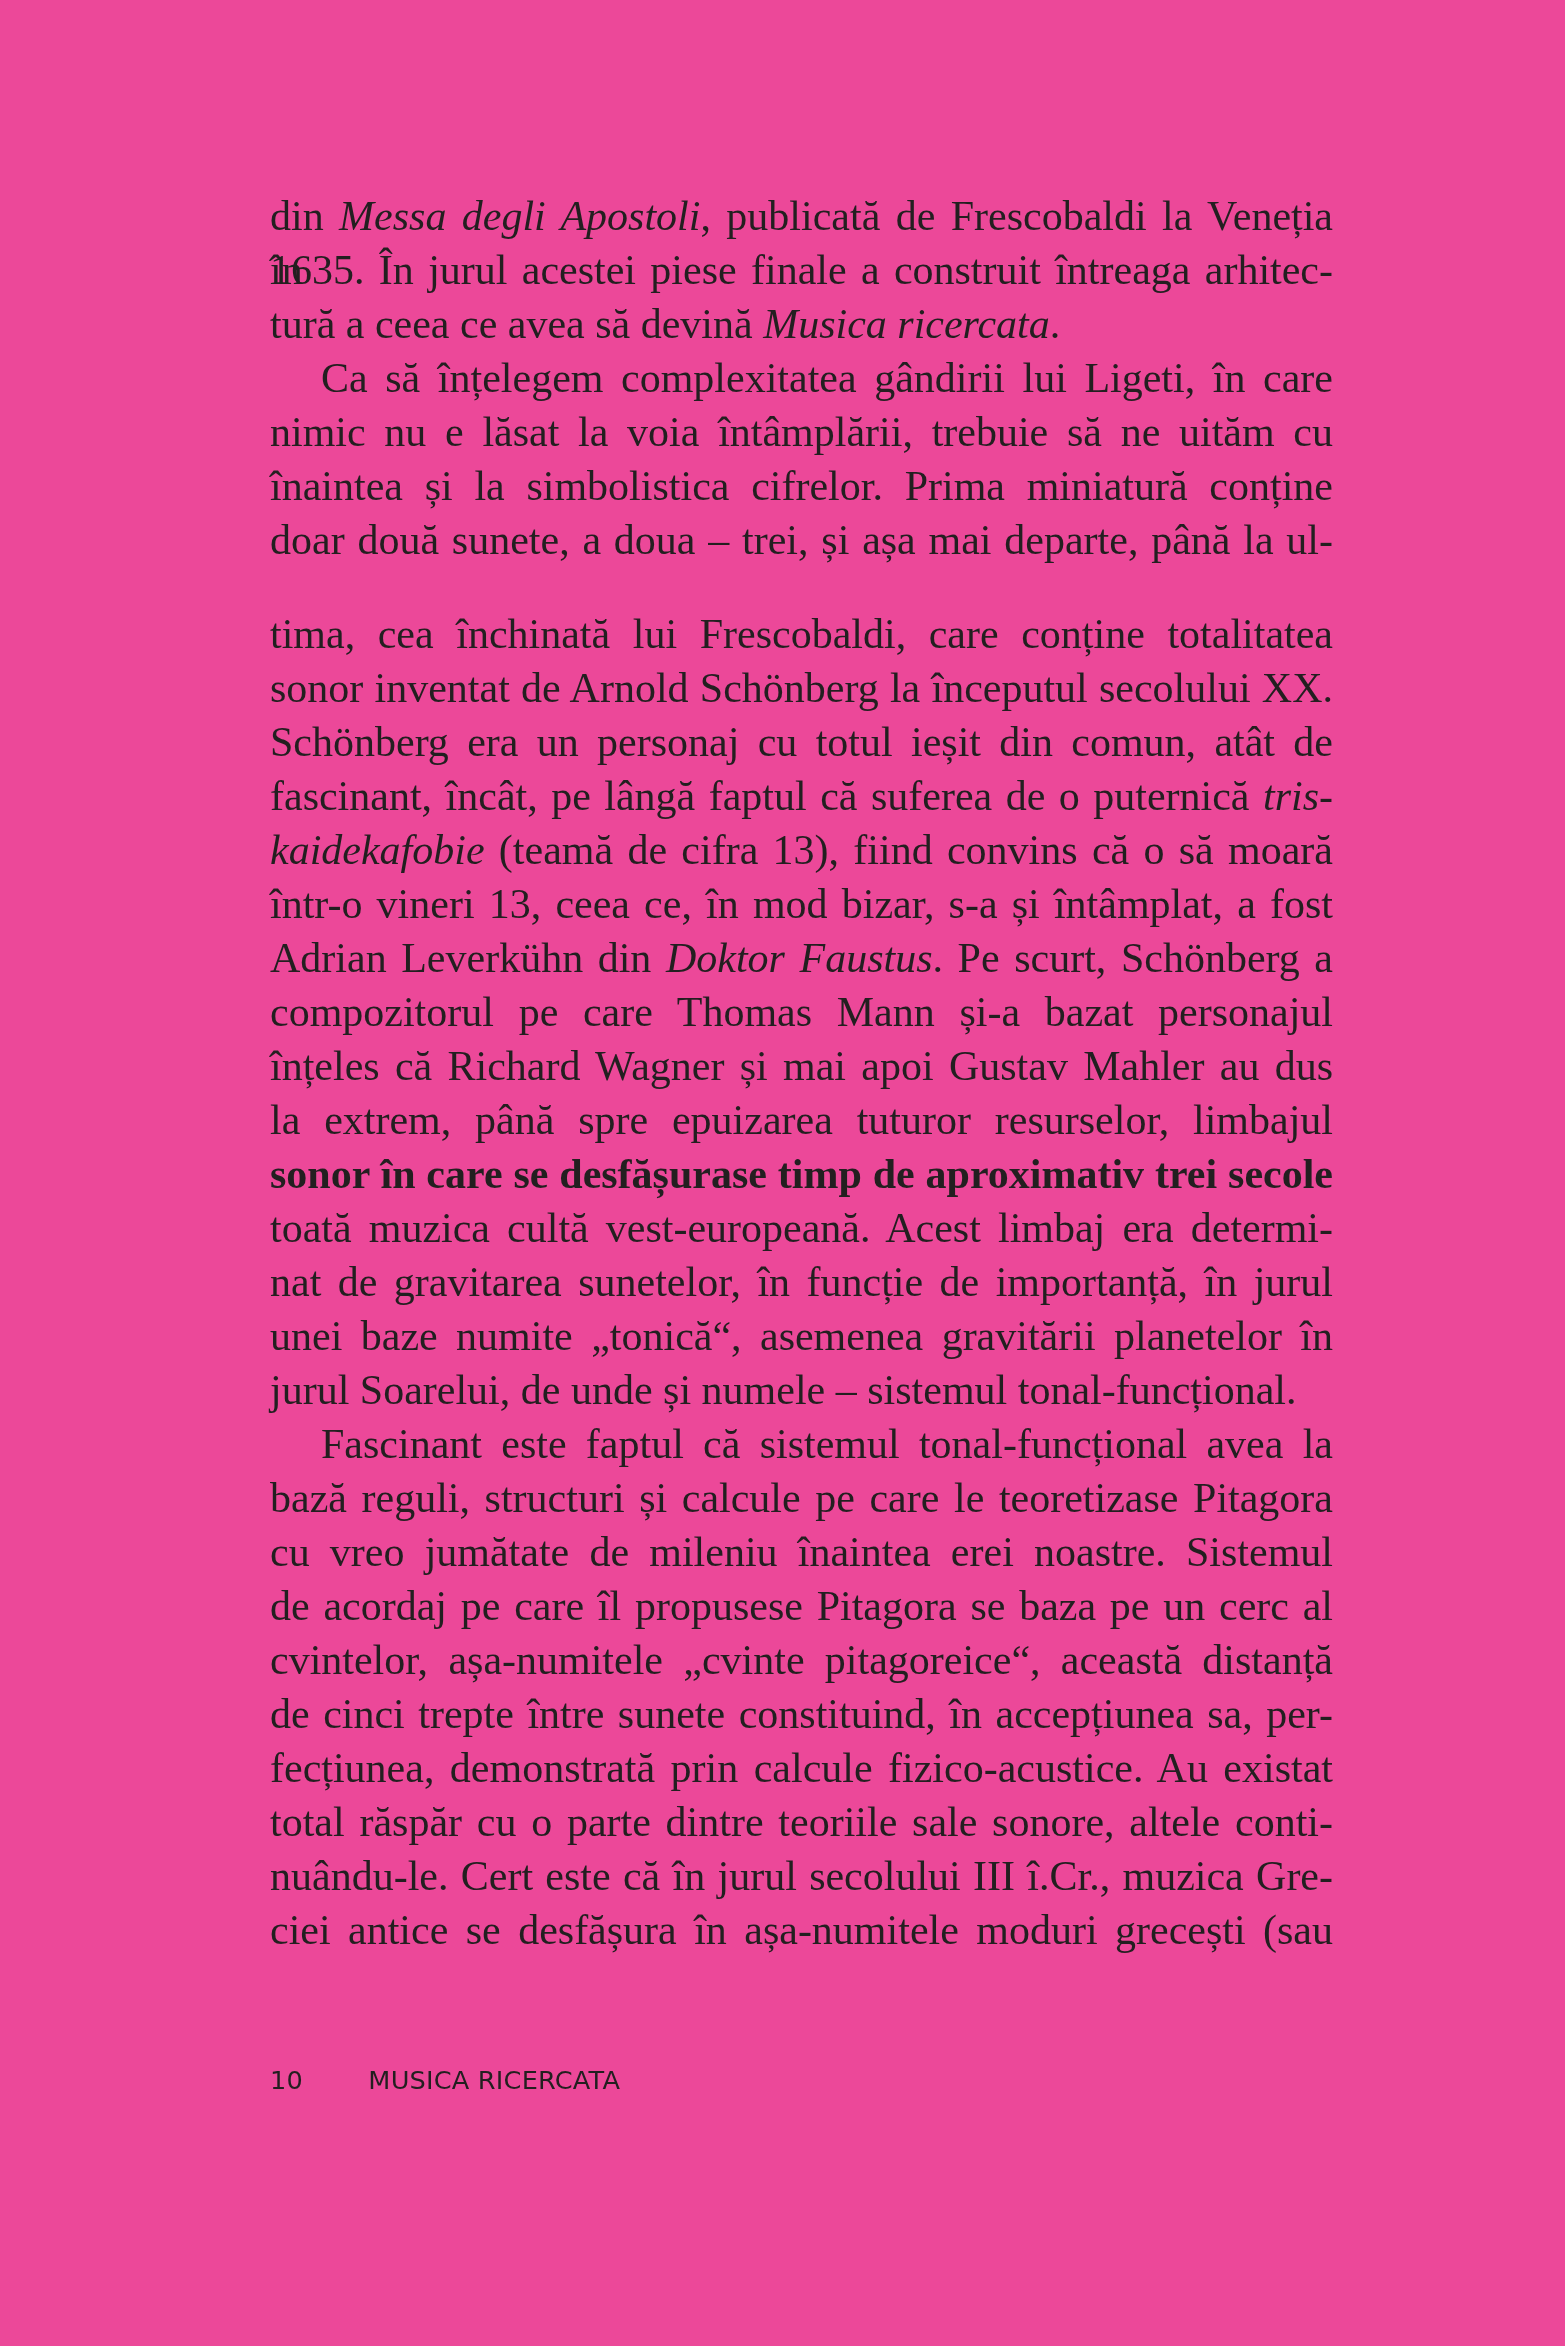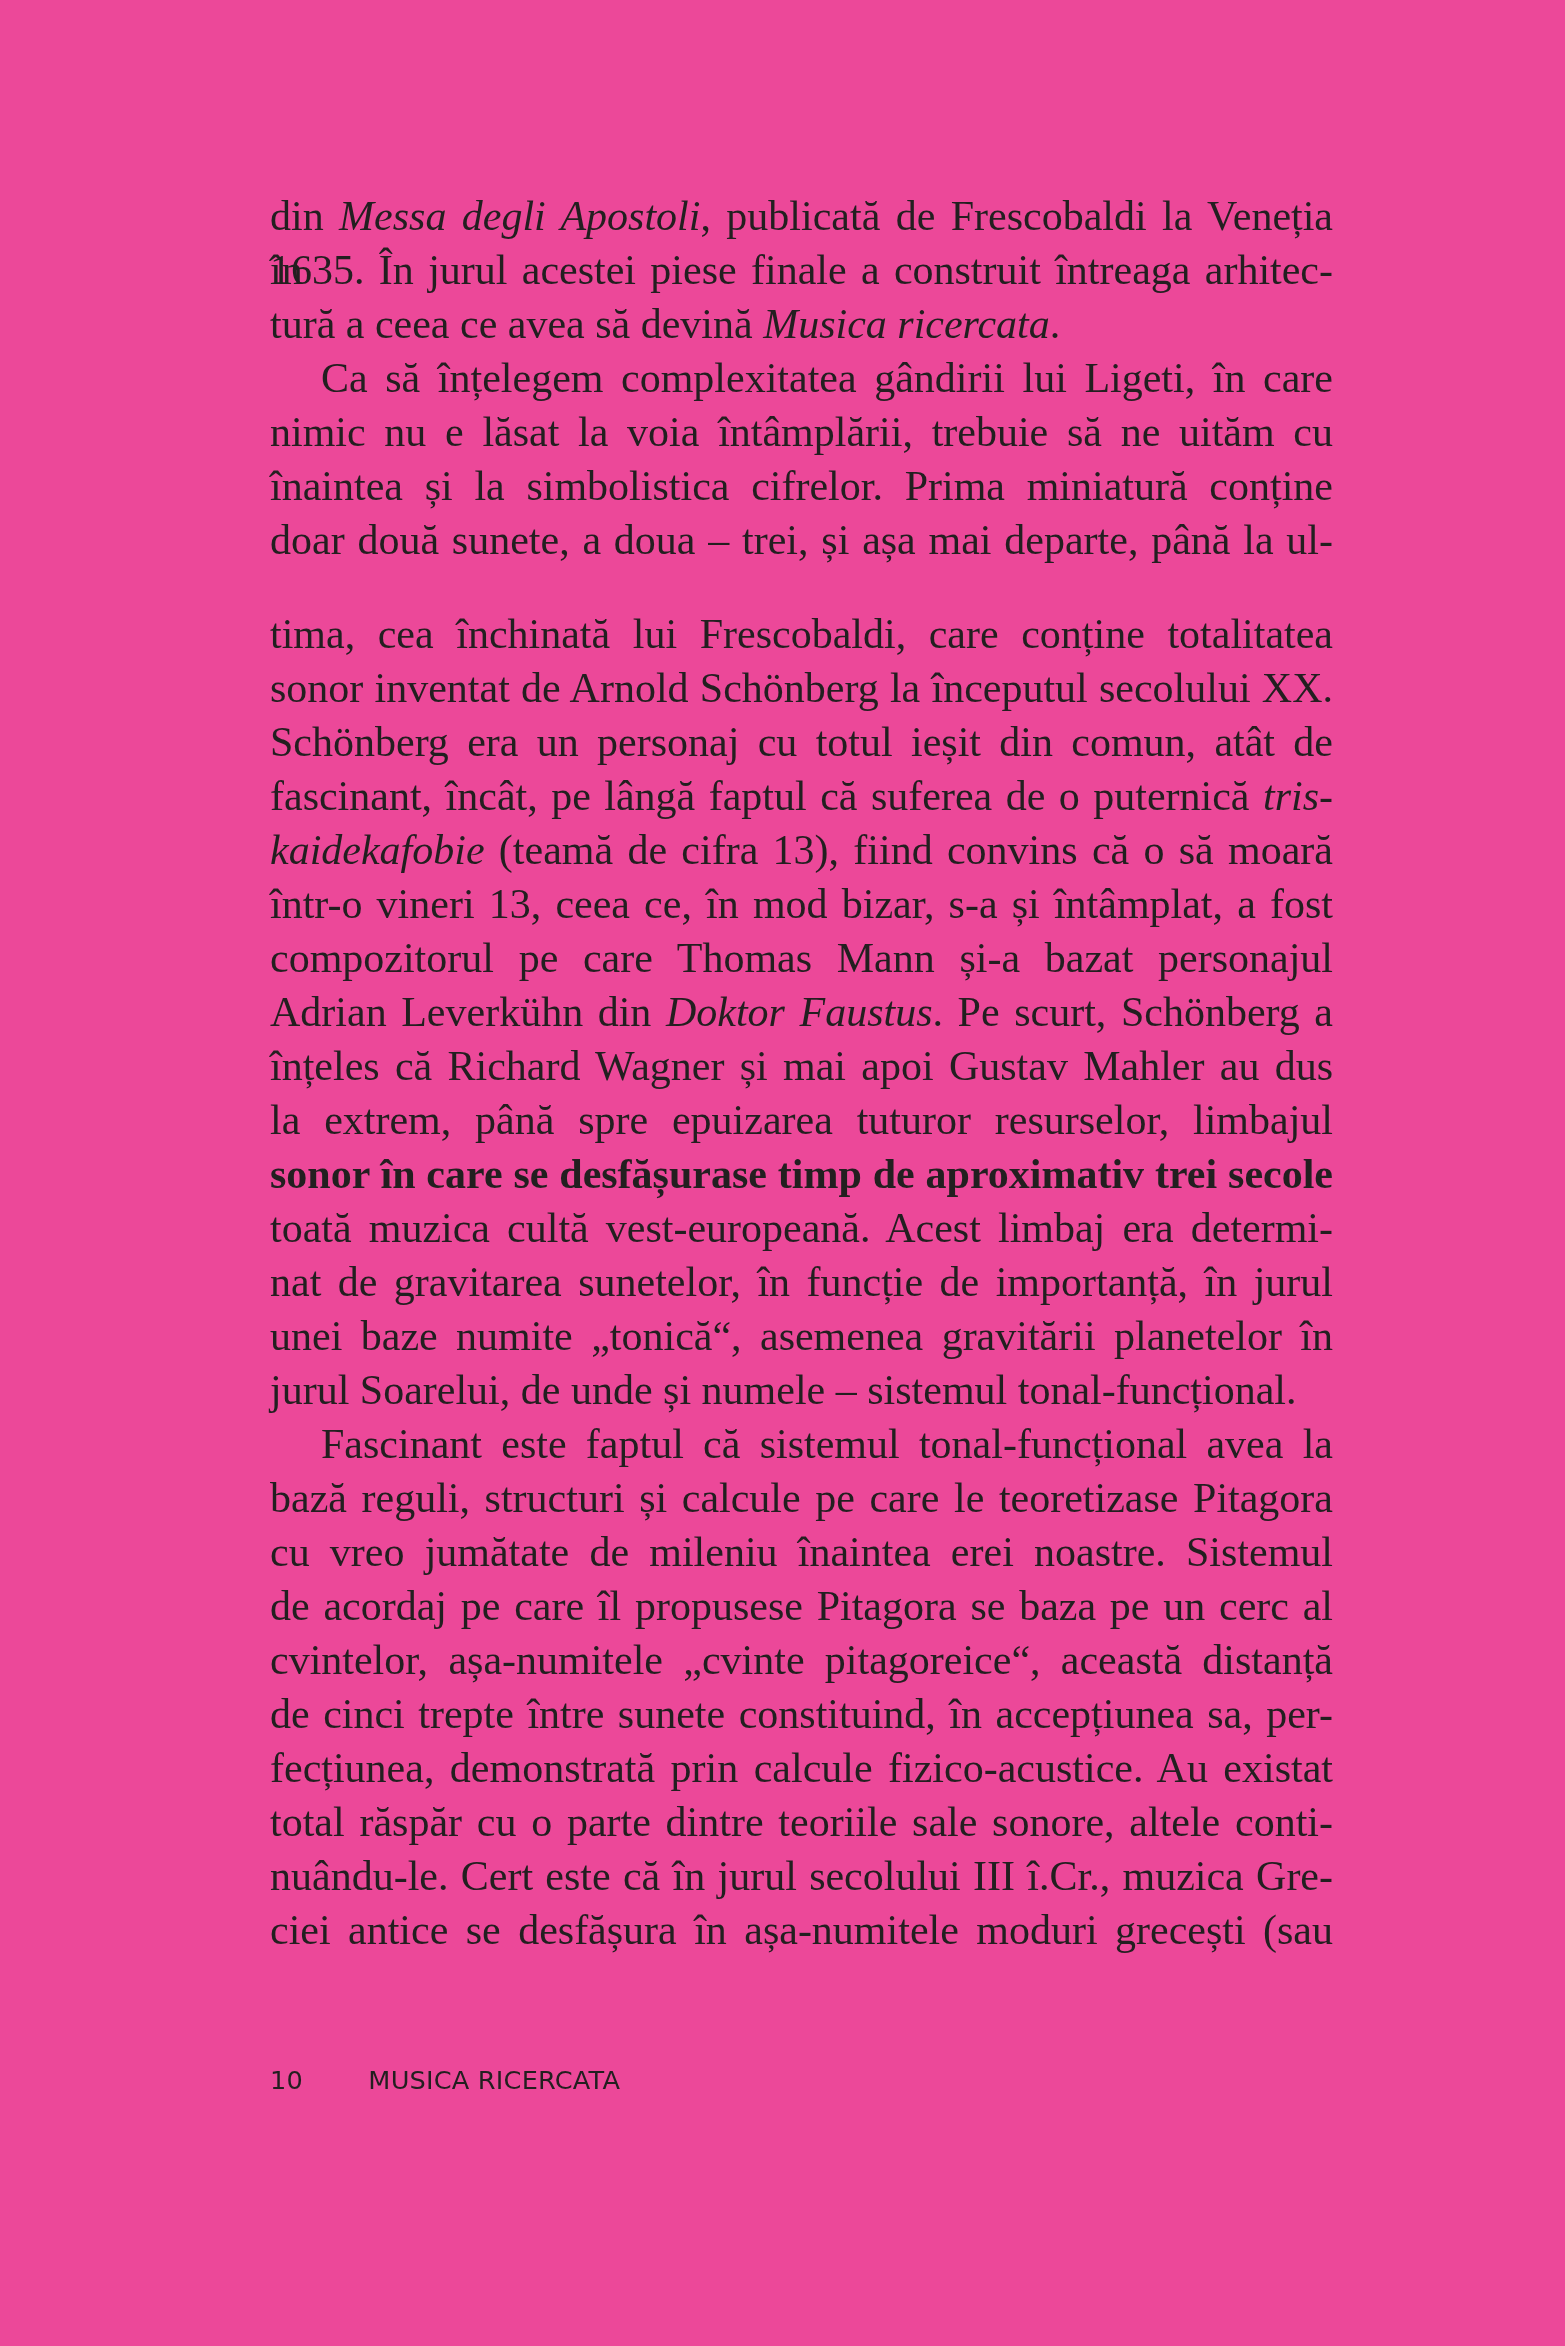--- a/index.html
+++ b/index.html
@@ -77,22 +77,22 @@
         <div class="line indent" style="white-space: normal;"><span class="run">Ca să înțelegem complexitatea gândirii lui Ligeti, în care</span></div>
         <div class="line" style="white-space: normal;"><span class="run">nimic nu e lăsat la voia întâmplării, trebuie să ne uităm cu</span></div>
         <div class="line" style="white-space: normal;"><span class="run">înaintea și la simbolistica cifrelor. Prima miniatură conține</span></div>
         <div class="line" style="white-space: normal;"><span class="run">doar două sunete, a doua – trei, și așa mai departe, până la ul-</span></div>
         <div class="line" style="white-space: normal; margin-top: 40px;"><span class="run">tima, cea închinată lui Frescobaldi, care conține totalitatea</span></div>
         <div class="line" style="white-space: normal;"><span class="run">sonor inventat de Arnold Schönberg la începutul secolului XX.</span></div>
         <div class="line" style="white-space: normal;"><span class="run">Schönberg era un personaj cu totul ieșit din comun, atât de</span></div>
         <div class="line" style="white-space: normal;"><span class="run">fascinant, încât, pe lângă faptul că suferea de o puternică </span><span class="run it">tris-</span></div>
         <div class="line" style="white-space: normal;"><span class="run it">kaidekafobie</span><span class="run"> (teamă de cifra 13), fiind convins că o să moară</span></div>
         <div class="line" style="white-space: normal;"><span class="run">într-o vineri 13, ceea ce, în mod bizar, s-a și întâmplat, a fost</span></div>
+        <div class="line" style="white-space: normal;"><span class="run">Adrian Leverkühn din </span><span class="run it">Doktor Faustus</span><span class="run">. Pe scurt, Schönberg a</span></div>
         <div class="line" style="white-space: normal;"><span class="run">compozitorul pe care Thomas Mann și-a bazat personajul</span></div>
-        <div class="line" style="white-space: normal;"><span class="run">Adrian Leverkühn din </span><span class="run it">Doktor Faustus</span><span class="run">. Pe scurt, Schönberg a</span></div>
         <div class="line" style="white-space: normal;"><span class="run">înțeles că Richard Wagner și mai apoi Gustav Mahler au dus</span></div>
         <div class="line" style="white-space: normal;"><span class="run">la extrem, până spre epuizarea tuturor resurselor, limbajul</span></div>
         <div class="line" style="white-space: normal; font-weight: bold;"><span class="run">sonor în care se desfășurase timp de aproximativ trei secole</span></div>
         <div class="line" style="white-space: normal;"><span class="run">toată muzica cultă vest-europeană. Acest limbaj era determi-</span></div>
         <div class="line" style="white-space: normal;"><span class="run">nat de gravitarea sunetelor, în funcție de importanță, în jurul</span></div>
         <div class="line" style="white-space: normal;"><span class="run">unei baze numite „tonică“, asemenea gravitării planetelor în</span></div>
         <div class="line last" style="white-space: normal;"><span class="run">jurul Soarelui, de unde și numele – sistemul tonal-funcțional.</span></div>
       </div>
       <div>
         <div class="line indent" style="white-space: normal;"><span class="run">Fascinant este faptul că sistemul tonal-funcțional avea la</span></div>

